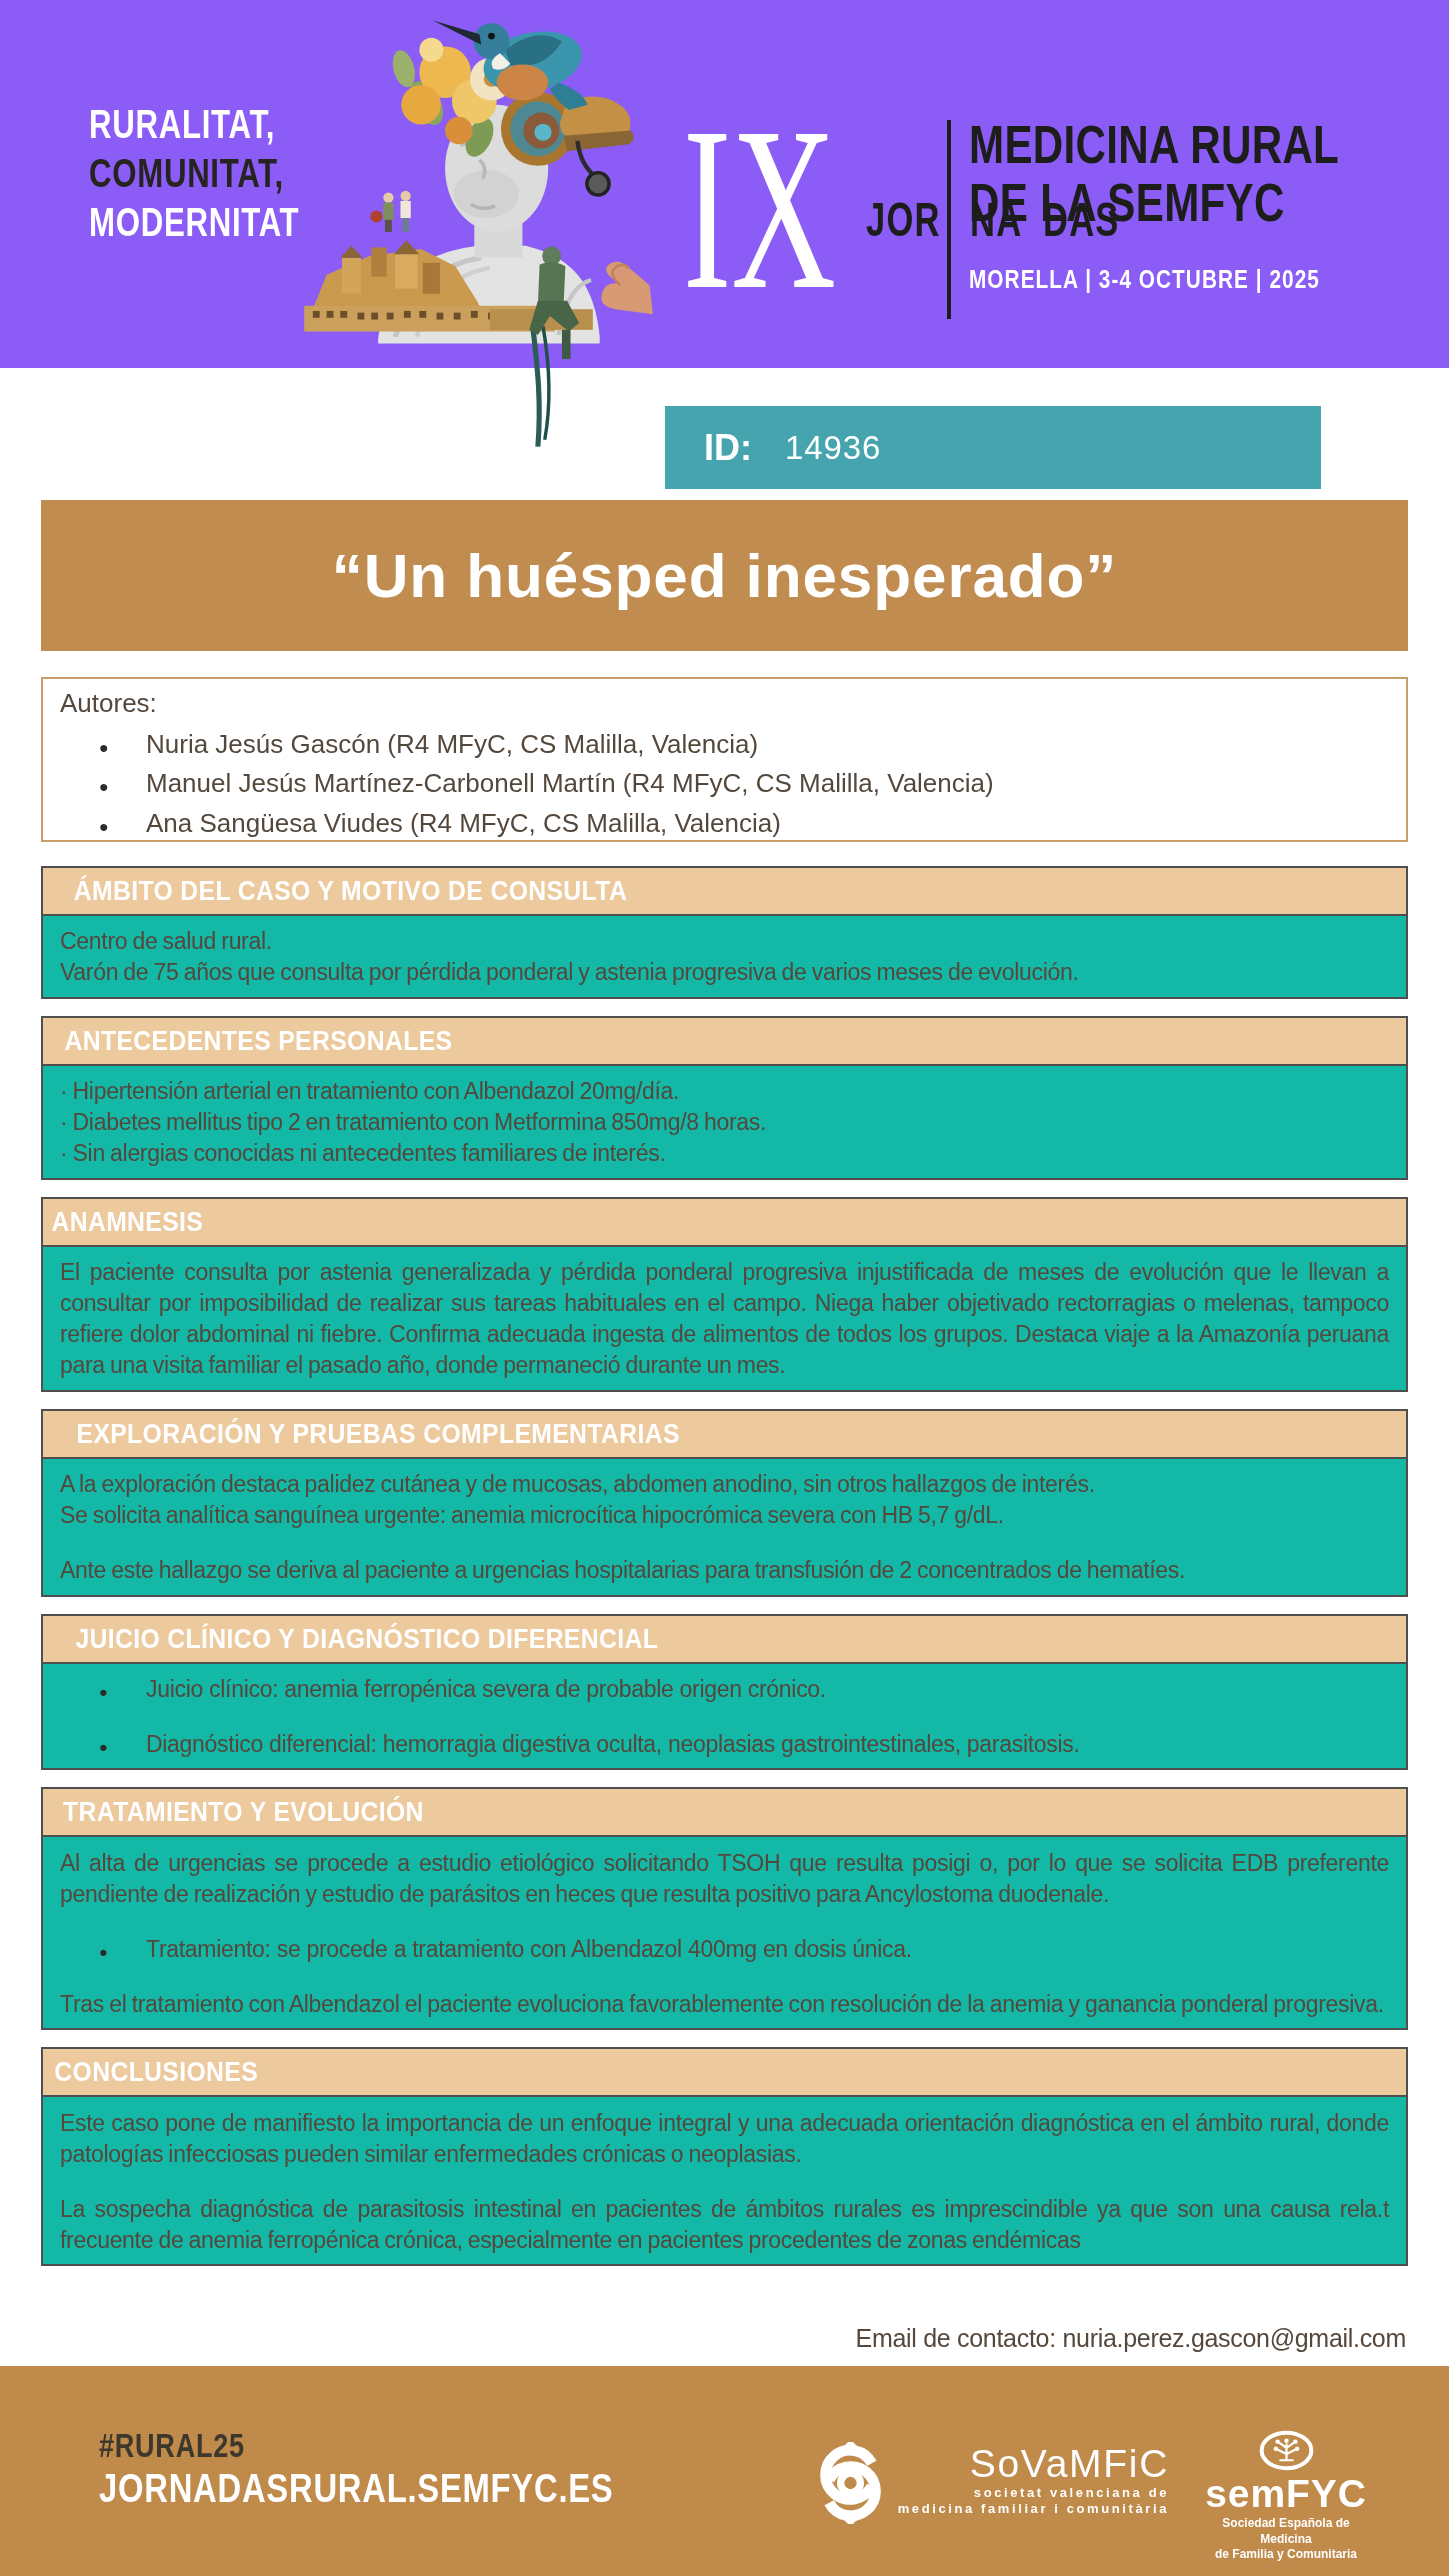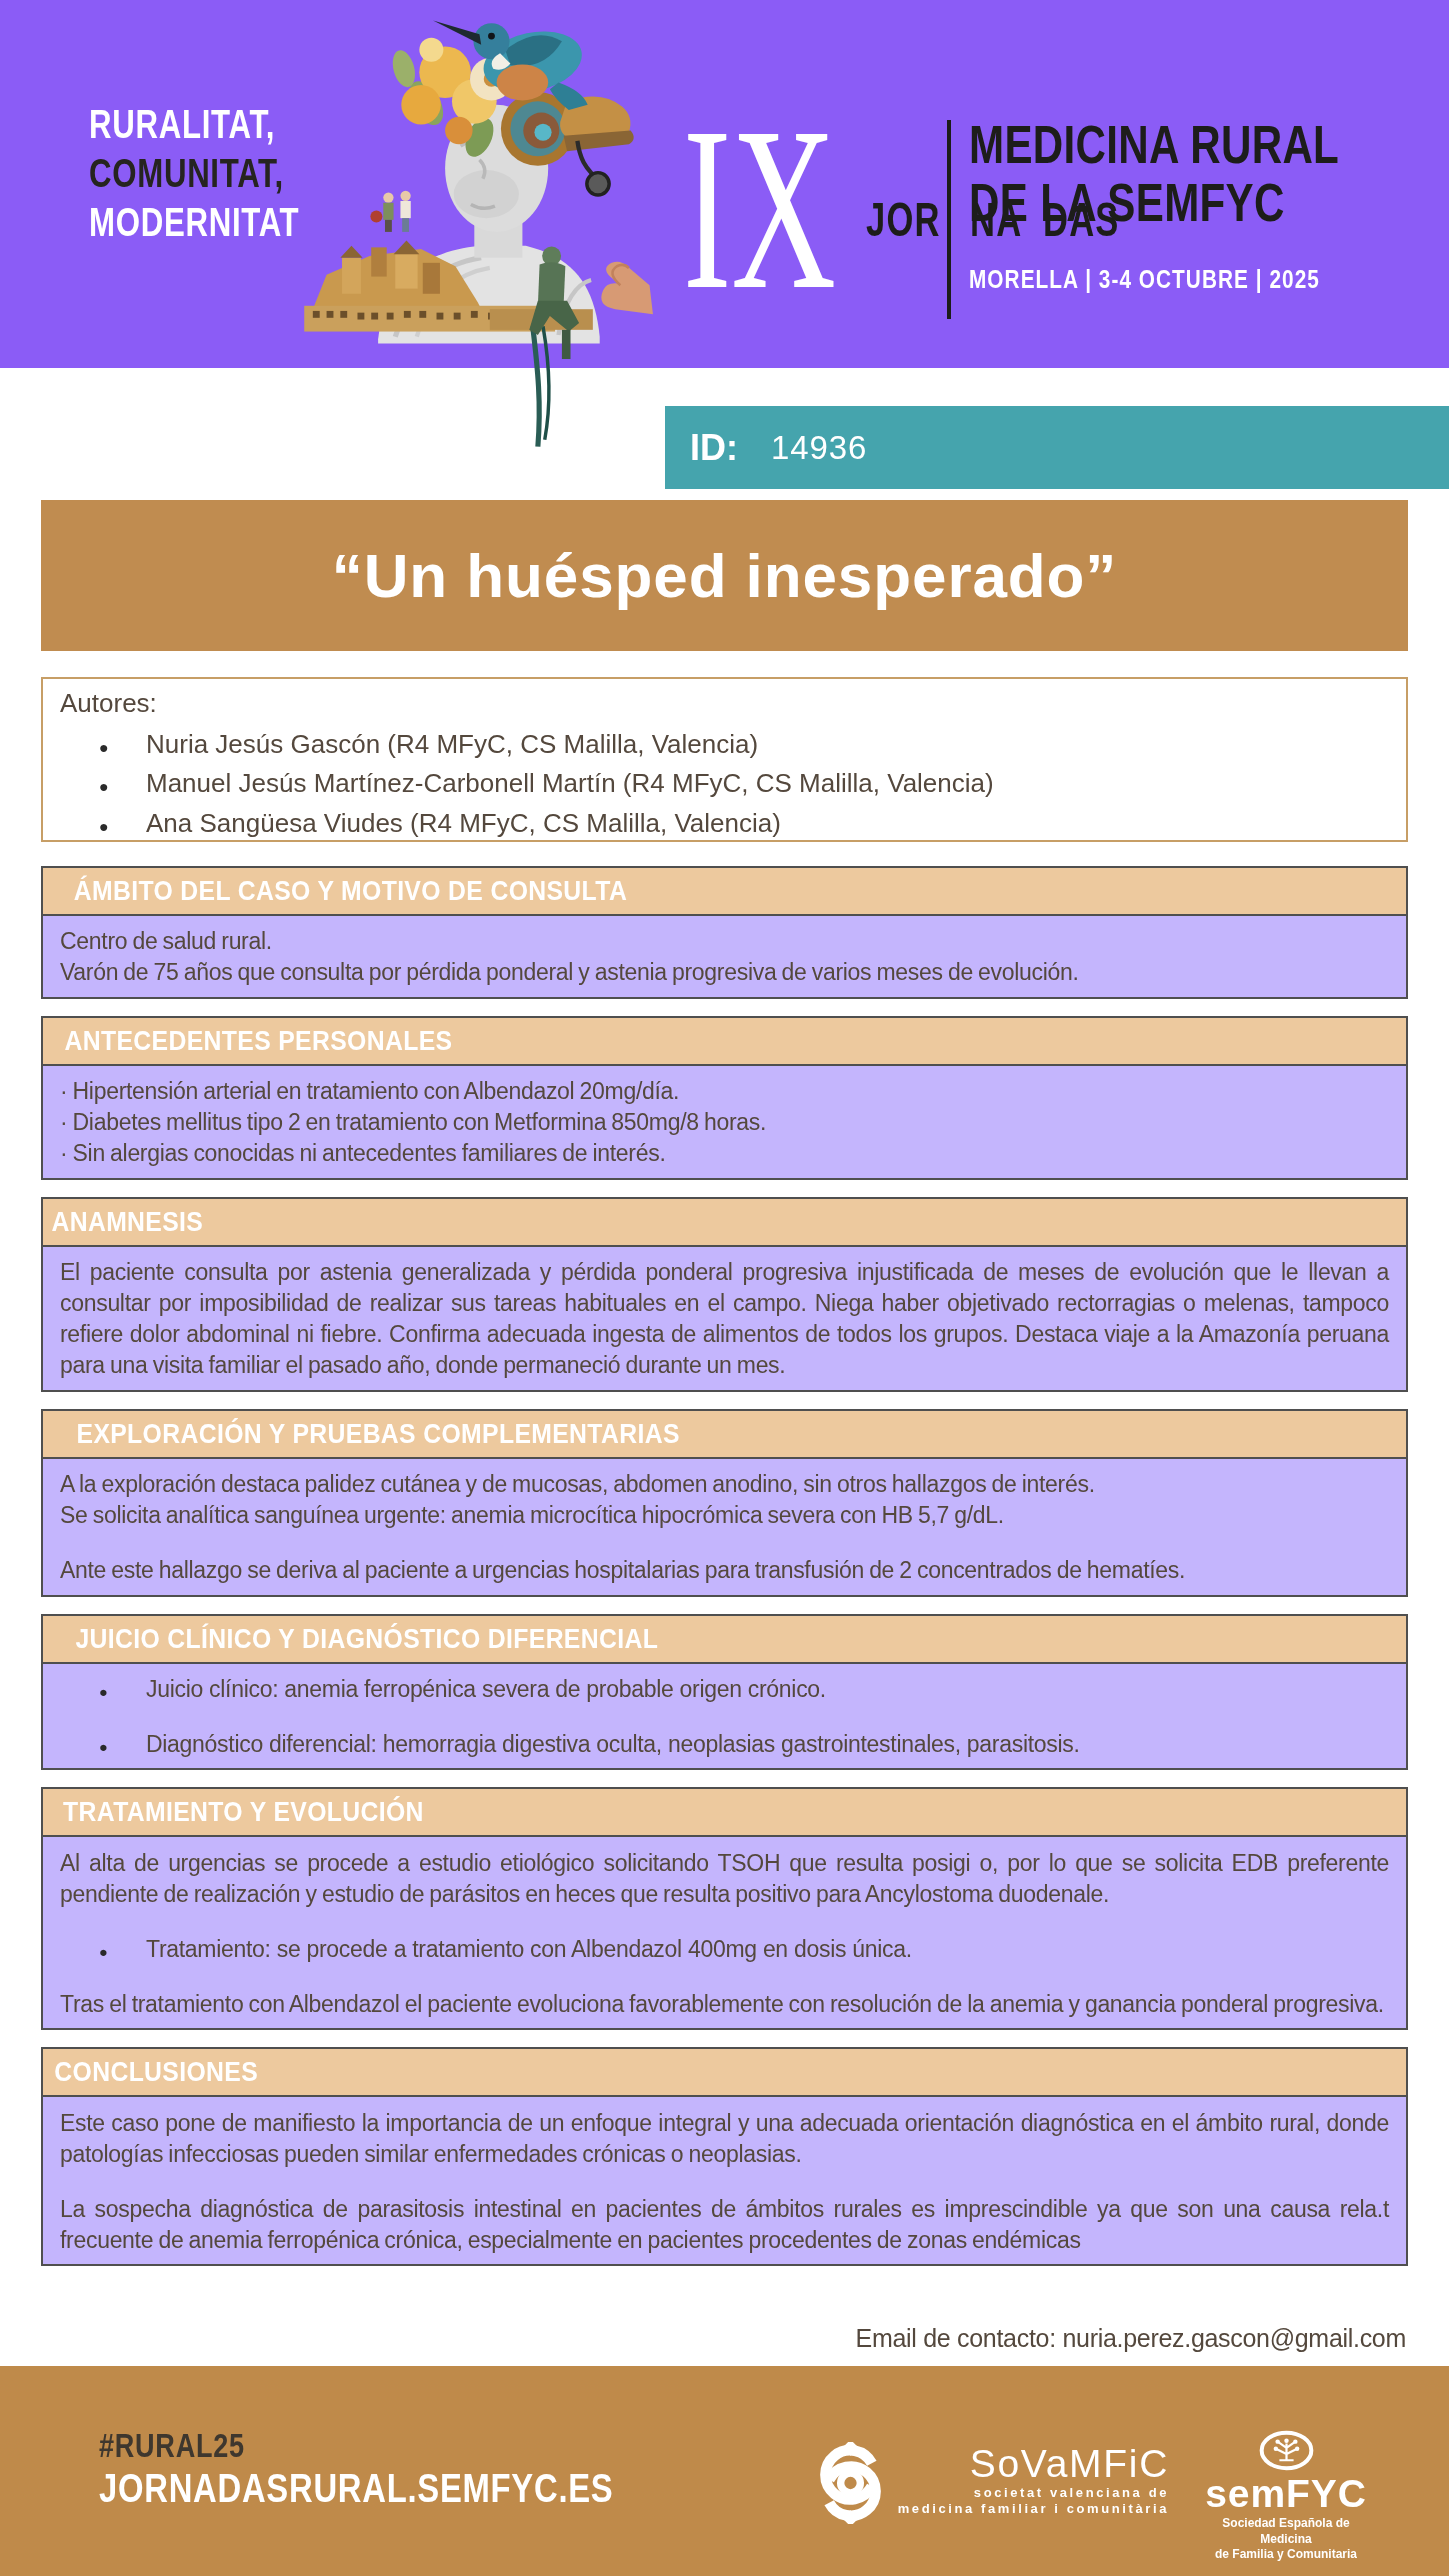--- a/index.html
+++ b/index.html
@@ -31,22 +31,22 @@
   .event-titles .et{
     font-weight:bold;font-size:54px;line-height:58px;color:#1d1d1b;
     transform:scaleX(0.78);transform-origin:0 50%;white-space:nowrap;letter-spacing:0.4px;
   }
   .venue{
     margin-top:33px;font-weight:bold;font-size:26px;color:#ffffff;
     transform:scaleX(0.8);transform-origin:0 50%;white-space:nowrap;letter-spacing:1.3px;
   }
   
   .id-bar{
-    position:absolute;left:665px;top:406px;width:784px;height:83px;background:#45a4ad;
-    display:flex;align-items:center;padding-left:25px;box-sizing:border-box;color:#ffffff;
+    position:absolute;left:665px;top:406px;width:656px;height:83px;background:#45a4ad;
+    display:flex;align-items:center;padding-left:39px;box-sizing:border-box;color:#ffffff;
   }
   .id-bar .id-label{font-weight:bold;font-size:36px;}
   .id-bar .id-value{font-size:33px;margin-left:33px;letter-spacing:0.9px;}
   
   .title-bar{
     position:absolute;left:41px;top:500px;width:1367px;height:151px;background:#c08c50;
     display:flex;align-items:center;justify-content:center;
   }
   .title-bar .t{font-weight:bold;font-size:62px;color:#ffffff;letter-spacing:0.9px;}
   
@@ -63,21 +63,21 @@
   .sec{margin-bottom:17px;}
   .sec-bar{
     height:50px;box-sizing:border-box;background:#edc99e;border:2.6px solid #4f4f4f;
     display:flex;align-items:center;justify-content:flex-start;
   }
   .sec-bar-text{
     font-weight:bold;font-size:27.5px;color:#ffffff;letter-spacing:0.4px;
     transform:scaleX(0.9);transform-origin:50% 50%;white-space:nowrap;
   }
   .sec-box{
-    box-sizing:border-box;background:#c4b5fd;border:2.6px solid #4f4f4f;border-top:none;
+    box-sizing:border-box;background:#14b8a6;border:2.6px solid #4f4f4f;border-top:none;
     padding:10.3px 17px 8.6px 17px;color:#54483d;
   }
   .blk-p,.blk-pj{margin:0;font-size:23px;line-height:31px;letter-spacing:-0.3px;word-spacing:-0.9px;}
   .blk-pj{text-align:justify;}
   .blk-blank{height:24px;}
   .blk-bullet{display:flex;align-items:baseline;margin-left:39px;}
   .blk-bullet .bullet{width:47px;font-size:14.6px;color:#2a2a2a;flex:0 0 47px;}
   .blk-bullet .txt{font-size:23px;line-height:31px;letter-spacing:-0.3px;}
   
   .contact{

